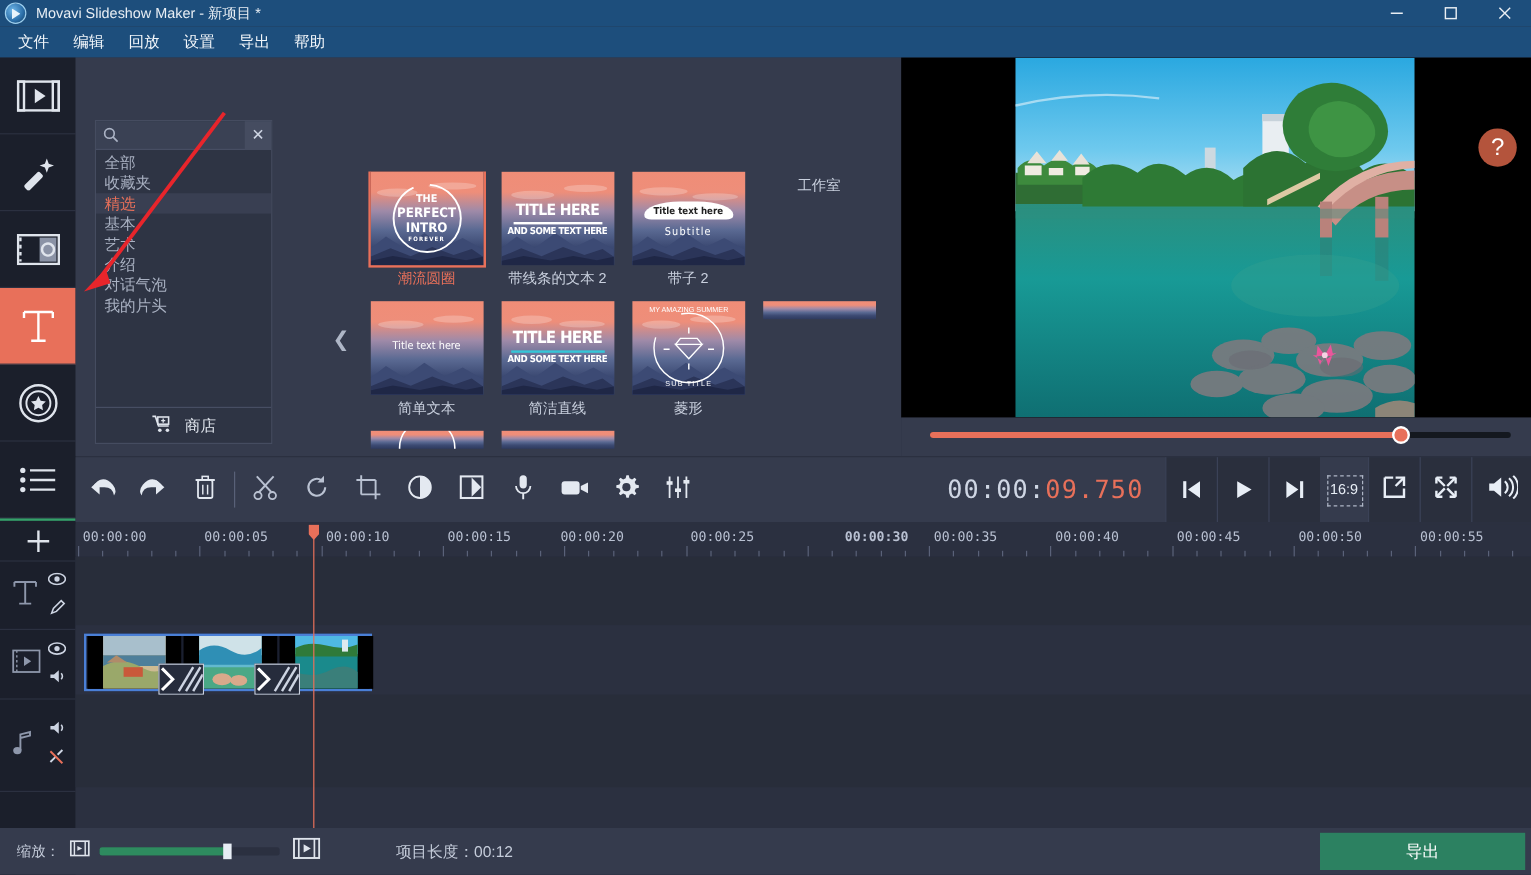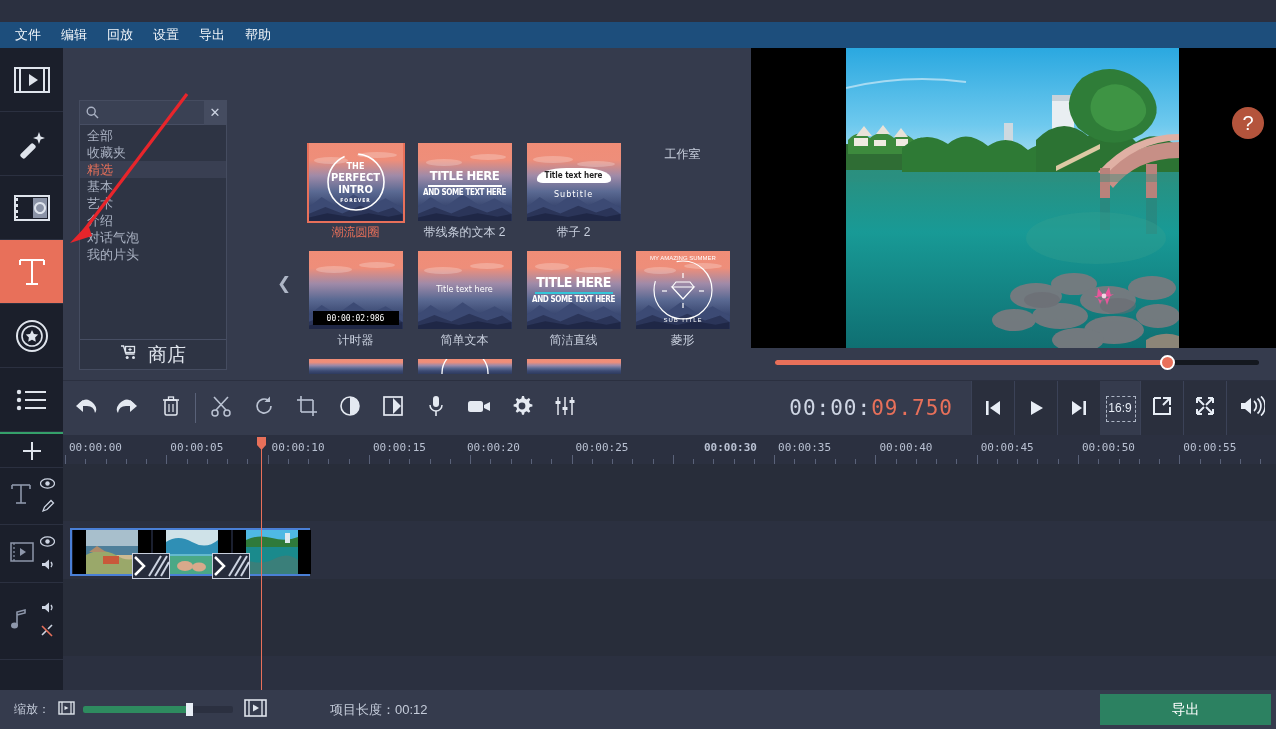--- a/index.html
+++ b/index.html
@@ -78,21 +78,21 @@
                 border-bottom:1px solid #474e63; }
   .cat-search .sicon { width:24px; display:flex; align-items:center; justify-content:center; color:#aab2c4; }
   .cat-search input { flex:1; background:transparent; border:0; outline:0; color:#dfe4ec; font-size:12px;
                       font-family:inherit; min-width:0; }
   .cat-x { width:22px; height:24px; display:flex; align-items:center; justify-content:center;
            color:#cdd4e2; font-size:13px; background:#454c60; }
   .cat-list { flex:1; padding-top:2px; overflow:hidden; }
   .cat-item { height:17px; padding-left:7px; color:#a9b1c2; font-size:13px; line-height:17px; }
   .cat-item.selected { background:#393f52; color:#e8705a; }
   .cat-store { height:30px; border-top:1px solid #474e63; display:flex; align-items:center;
-               justify-content:center; gap:9px; color:#dfe4ec; font-size:19px;font-family:Liberation Mono, monospace; }
+               justify-content:center; gap:9px; color:#dfe4ec; font-size:13px; }
 
   
   .grid-wrap { position:absolute; left:238px; top:95px; width:452px; height:285px; overflow:hidden; }
   .grid { display:grid; grid-template-columns: repeat(4, 109px); gap: 0 0; }
   .cell { width:109px; padding-top:0; }
   .thumb { width:94px; height:78px; margin:0 auto; position:relative; overflow:hidden;
            background:linear-gradient(#f08d77 0%, #ee8e7a 22%, #9f8aa8 42%, #5b6a93 62%, #3c4a73 80%, #2e3a5e 100%); }
   .thumb.sel { outline:2px solid #e8705a; outline-offset:0; }
   .cell-label { text-align:center; color:#c9d0de; font-size:12px; margin-top:4px; line-height:15px; }
   .cell-label.sel { color:#e8705a; }
@@ -174,20 +174,42 @@
   .zknob { position:absolute; left:103px; top:-3px; width:7px; height:13px; background:#e8eef6; }
   .st-len { position:absolute; left:330px; color:#c5ccda; font-size:13px; }
   .export-btn { position:absolute; right:5px; top:4px; width:171px; height:31px; background:#2c8161;
                 color:#fff; font-size:14px; display:flex; align-items:center; justify-content:center; }
 </style>
 </head>
 <body>
 
 <div id="app">
 
+  <div class="titlebar">
+    <div class="tb-logo"></div>
+    <div class="tb-title">Movavi Slideshow Maker - 新项目 *</div>
+    <div class="tb-controls">
+      <div class="tb-btn">
+        <svg width="12" height="12" viewBox="0 0 12 12">
+            <line x1="1" y1="6" x2="11" y2="6" stroke="#e9eef3" stroke-width="1.2"></line>
+          </svg>
+      </div>
+      <div class="tb-btn">
+        <svg width="12" height="12" viewBox="0 0 12 12">
+            <rect x="1.5" y="1.5" width="9" height="9" fill="none" stroke="#e9eef3" stroke-width="1.2"></rect>
+          </svg>
+      </div>
+      <div class="tb-btn close">
+        <svg width="12" height="12" viewBox="0 0 12 12">
+            <line x1="1.5" y1="1.5" x2="10.5" y2="10.5" stroke="#e9eef3" stroke-width="1.2"></line>
+            <line x1="10.5" y1="1.5" x2="1.5" y2="10.5" stroke="#e9eef3" stroke-width="1.2"></line>
+          </svg>
+      </div>
+    </div>
+  </div>
 
   <div class="menubar">
     <div class="menu-item">文件</div>
     <div class="menu-item">编辑</div>
     <div class="menu-item">回放</div>
     <div class="menu-item">设置</div>
     <div class="menu-item">导出</div>
     <div class="menu-item">帮助</div>
   </div>
 
@@ -417,31 +439,20 @@
             <div class="tt-title" style="top:28px;font-size:8px;color:#222;">Title text here</div>
             <div class="tt-title" style="top:46px;font-size:9px;font-weight:normal;letter-spacing:1px;">Subtitle</div>
           </div>
           <div class="cell-label">带子 2</div>
         </div>
 
         <div class="cell">
           <div class="cell-label">工作室</div>
         </div>
 
-        <div class="cell row2">
-          <div class="thumb">
-            <div class="cloud" style="left:7px;top:15px;width:36px;height:7px;"></div>
-            <div class="cloud" style="left:50px;top:11px;width:36px;height:6px;"></div>
-            <div class="mt mt1"></div>
-              <div class="mt mt2"></div>
-              <div class="mt mt3"></div>
-            <div style="position:absolute;left:4px;bottom:4px;right:4px;height:14px;background:#000;display:flex;align-items:center;justify-content:center;color:#fff;font-size:8px;font-family:'DejaVu Sans Mono','Liberation Mono',monospace;">00:00:02:986</div>
-          </div>
-          <div class="cell-label">计时器</div>
-        </div>
 
         <div class="cell row2">
           <div class="thumb">
             <div class="cloud" style="left:6px;top:16px;width:38px;height:7px;"></div>
             <div class="cloud" style="left:52px;top:12px;width:34px;height:6px;"></div>
             <div class="mt mt1"></div>
               <div class="mt mt2"></div>
               <div class="mt mt3"></div>
             <div class="tt-title" style="top:33px;font-size:9px;font-weight:normal;">Title text here</div>
           </div>

